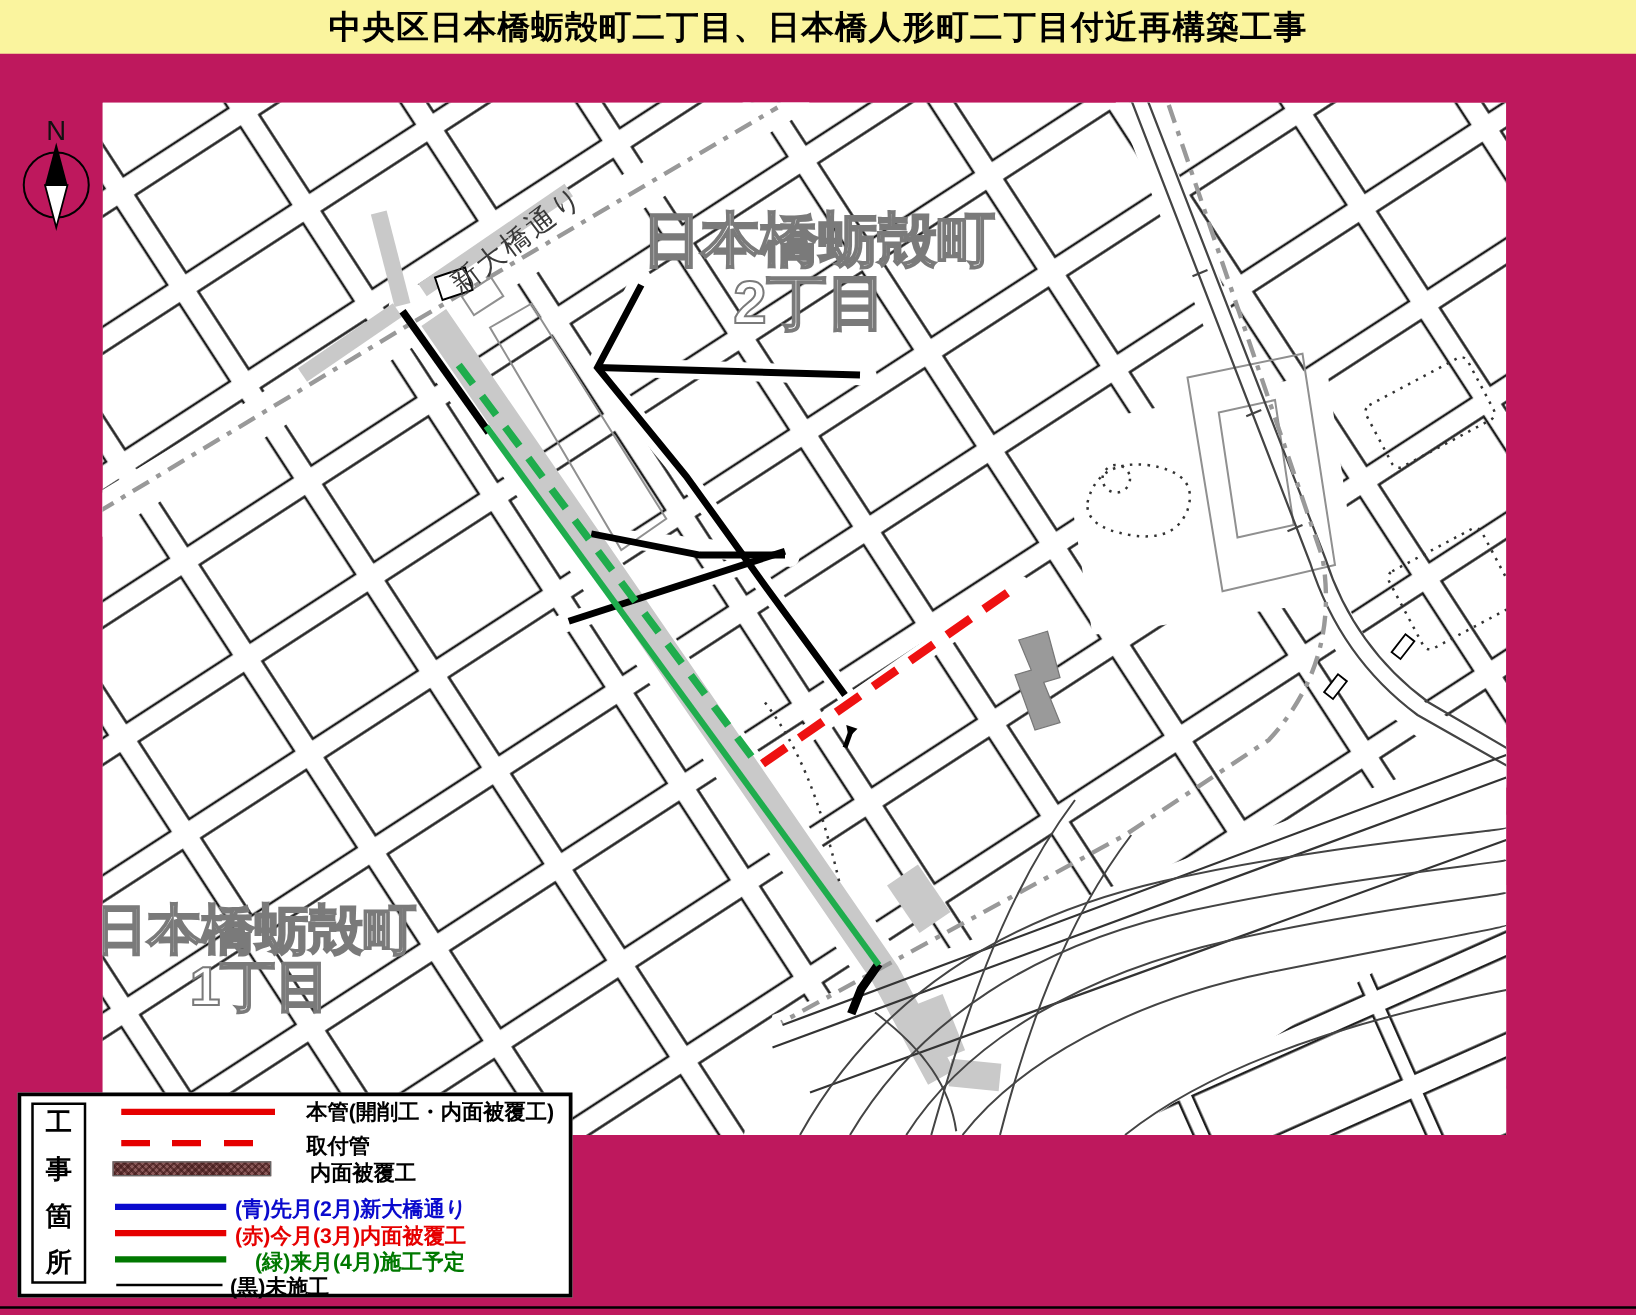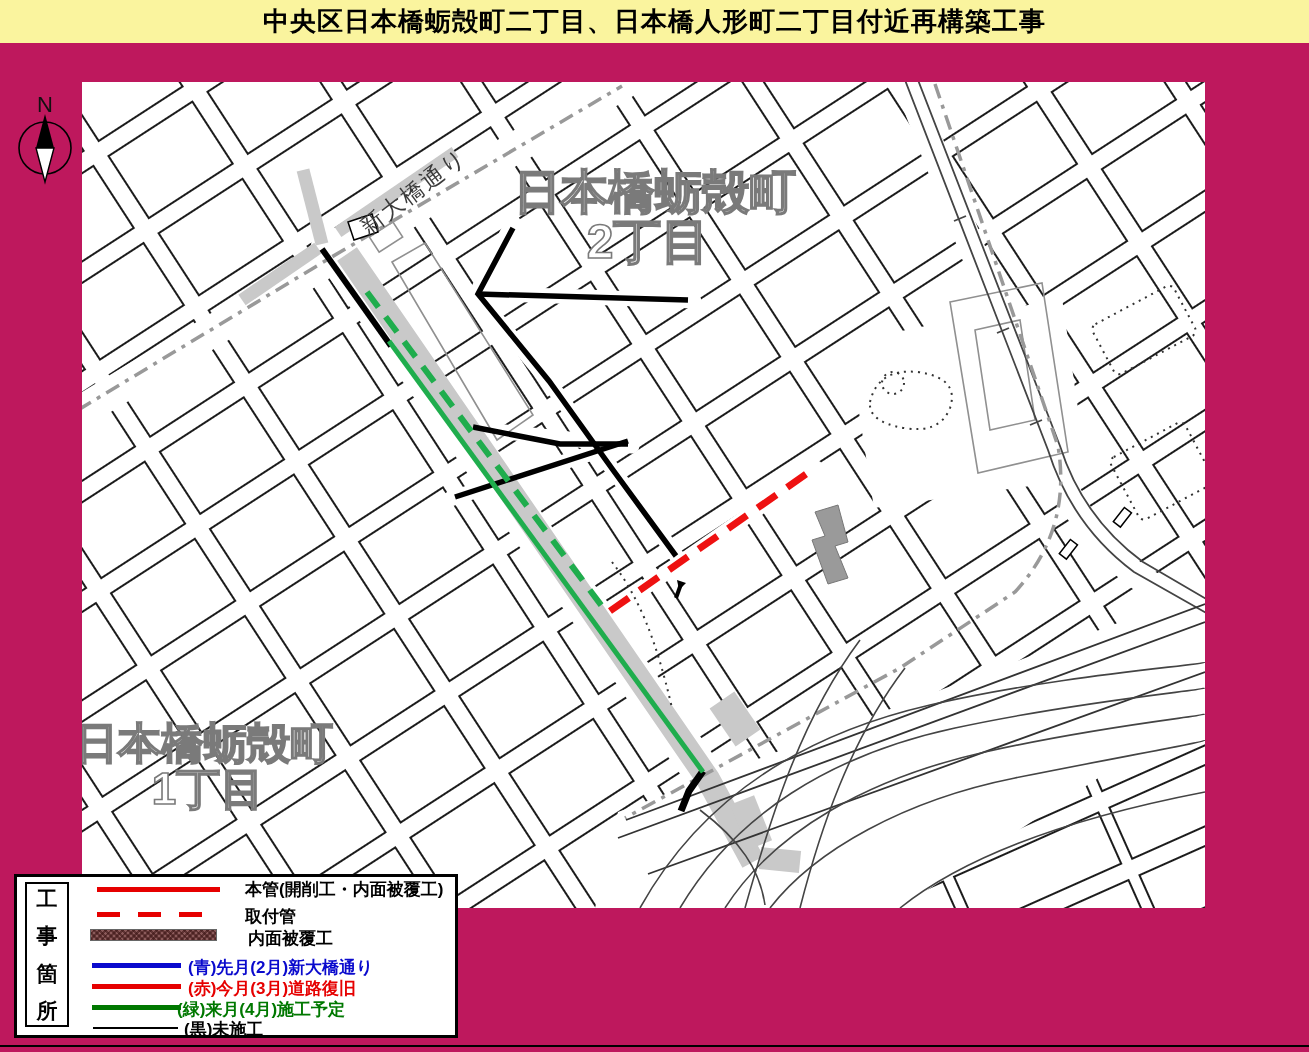--- a/index.html
+++ b/index.html
@@ -176,23 +176,23 @@
     <div class="sw" style="left: 80px; top: 35px; width: 106px; height: 5px; background: repeating-linear-gradient(90deg, rgb(230, 0, 0) 0px, rgb(230, 0, 0) 23px, transparent 23px, transparent 41px);"></div>
     <div class="lg-label" style="left:228px;top:28px;">取付管</div>
 
     <div class="sw" style="left: 73px; top: 52px; width: 127px; height: 12px; border: 1px solid rgb(102, 102, 102); box-sizing: border-box; background-color: rgb(139, 90, 90); background-image: repeating-linear-gradient(45deg, rgba(60, 20, 20, 0.55) 0px, rgba(60, 20, 20, 0.55) 2px, transparent 2px, transparent 4px), repeating-linear-gradient(-45deg, rgba(60, 20, 20, 0.55) 0px, rgba(60, 20, 20, 0.55) 2px, transparent 2px, transparent 4px);"></div>
     <div class="lg-label" style="left:231px;top:50px;">内面被覆工</div>
 
     <div class="sw" style="left: 75px; top: 86px; width: 89px; height: 5px; background: rgb(10, 10, 205);"></div>
     <div class="lg-label" style="left: 171px; top: 79px; color: rgb(10, 10, 205);">(青)先月(2月)新大橋通り</div>
 
     <div class="sw" style="left: 75px; top: 107px; width: 89px; height: 5px; background: rgb(230, 0, 0);"></div>
-    <div class="lg-label" style="left: 171px; top: 100px; color: rgb(230, 0, 0);">(赤)今月(3月)道路復旧</div>
+    <div class="lg-label" style="left: 171px; top: 100px; color: rgb(230, 0, 0);">(赤)今月(3月)内面被覆工</div>
 
     <div class="sw" style="left: 75px; top: 128px; width: 89px; height: 5px; background: rgb(0, 120, 0);"></div>
-    <div class="lg-label" style="left: 160px; top: 121px; color: rgb(0, 120, 0);">(緑)来月(4月)施工予定</div>
+    <div class="lg-label" style="left: 187px; top: 121px; color: rgb(0, 120, 0);">(緑)来月(4月)施工予定</div>
 
     <div class="sw" style="left: 76px; top: 150px; width: 85px; height: 2px; background: rgb(0, 0, 0);"></div>
     <div class="lg-label" style="left: 167px; top: 141px; color: rgb(0, 0, 0);">(黒)未施工</div>
   </div>
 
   <div class="bottomline"></div>
 </div>
 
 </body></html>

